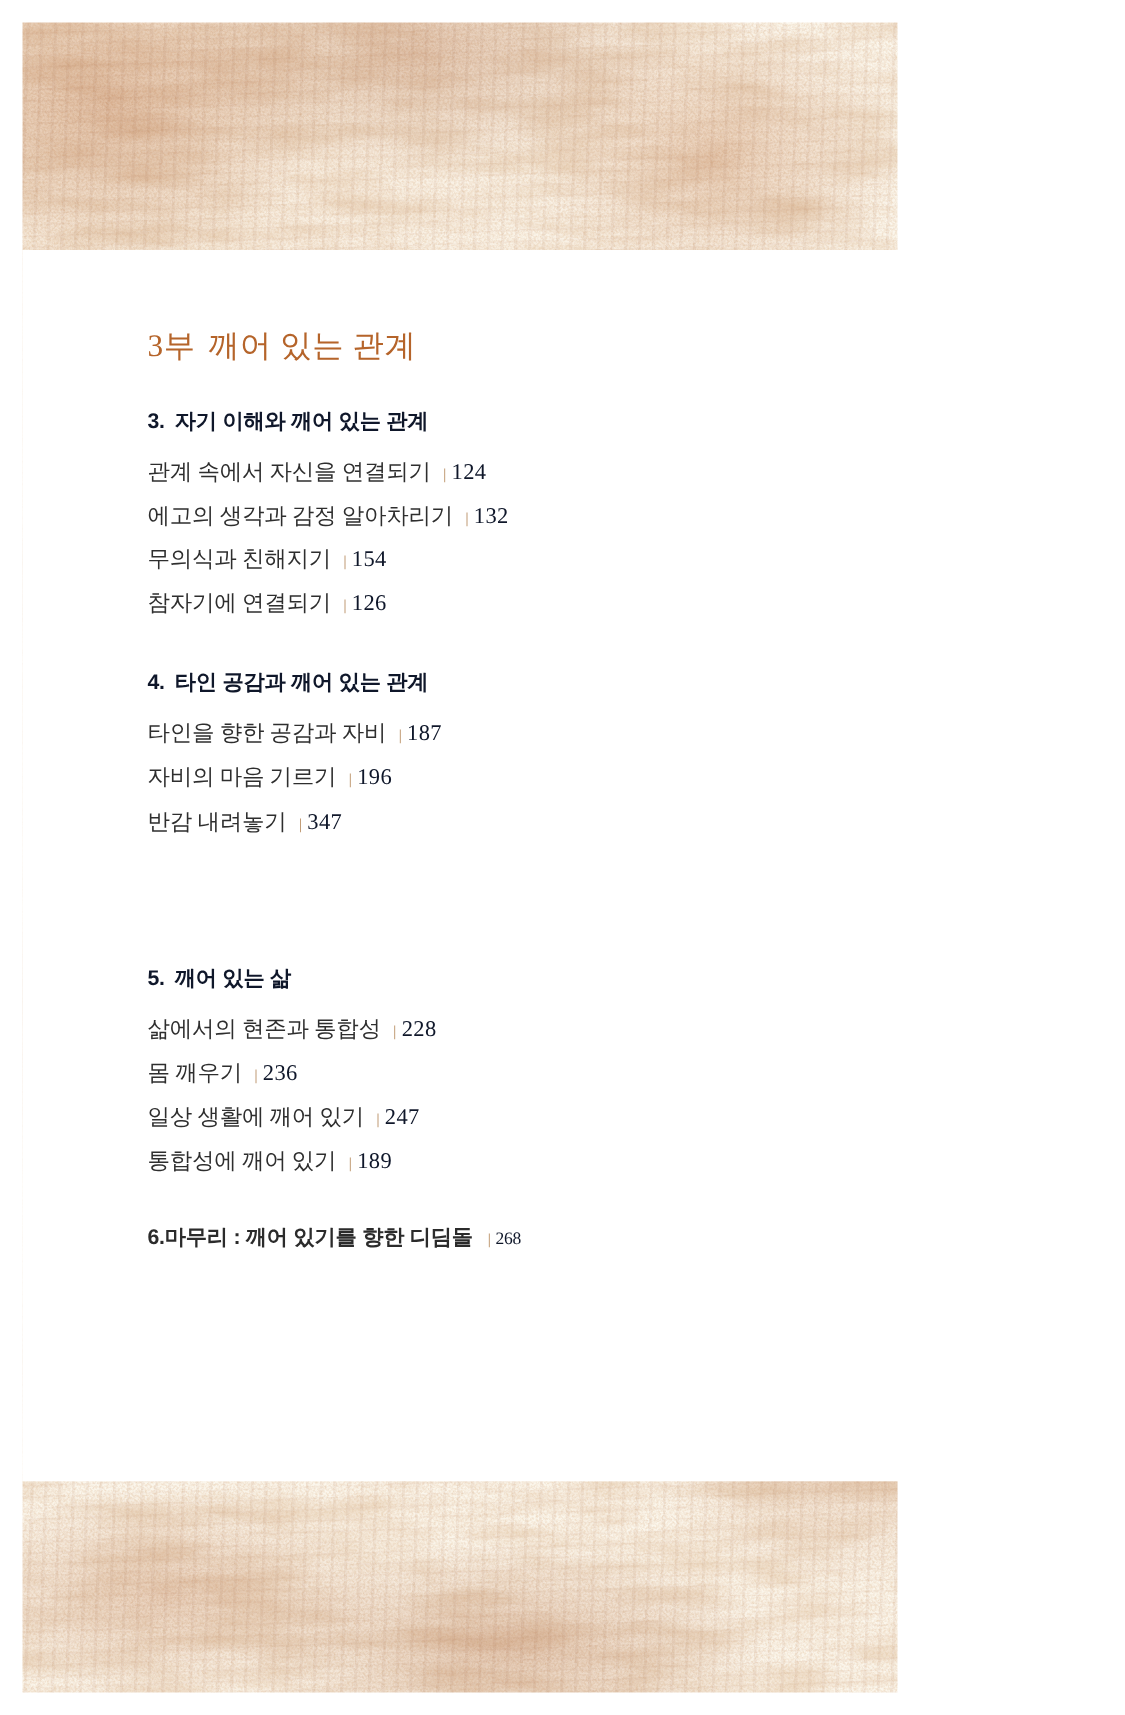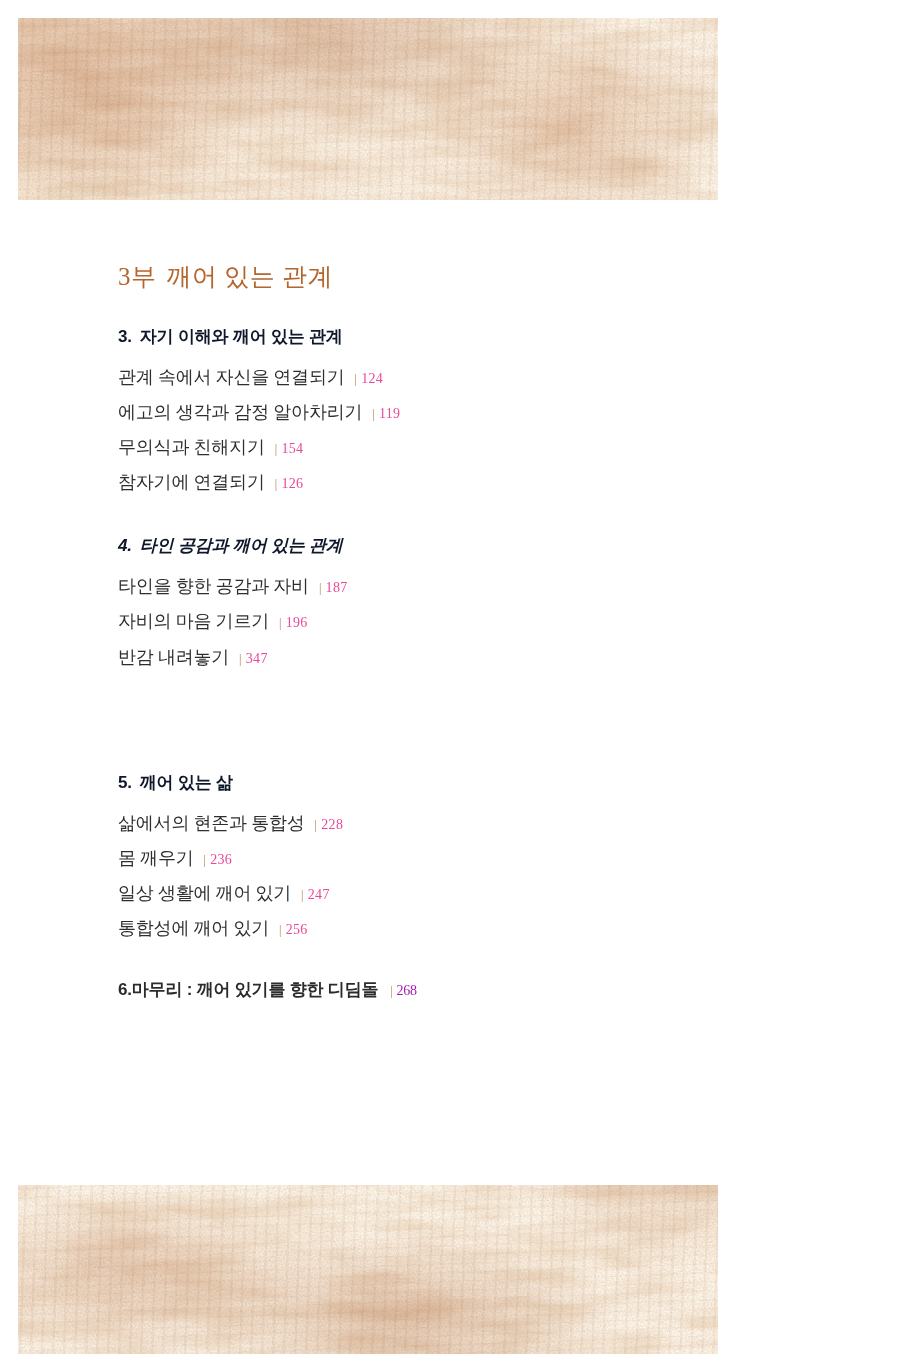--- a/index.html
+++ b/index.html
@@ -100,48 +100,48 @@
   .chapter-heading .ch-num { margin-right: 8px; }
 
   .entry {
     color: #2e2e2e;
     font-size: 18px;
     line-height: 1.95;
     white-space: nowrap;
   }
   .entry .entry-title { letter-spacing: -0.2px; }
   .entry .pg {
-    color: #ec4899;
-    font-size: 14px;
+    color: #0f172a;
+    font-size: 18px;
     font-family: "Liberation Serif", serif;
     margin-left: 10px;
     letter-spacing: 0.3px;
   }
   .entry .pg::before {
     content: "|";
     color: #b08050;
     margin-right: 4px;
     font-size: 12px;
   }
 
   .group { margin-bottom: 0; }
-  .group + .chapter-heading { margin-top: 34px; font-style: italic; }
+  .group + .chapter-heading { margin-top: 34px; }
 
   .section-gap { height: 96px; }
 
   .final-line {
     color: #2b2b2b;
     font-size: 17px;
     font-weight: bold;
     font-family: "Liberation Sans", sans-serif;
     margin-top: 32px;
     letter-spacing: -0.2px;
   }
   .final-line .pg {
-    color: #a21caf;
+    color: #0f172a;
     font-size: 14px;
     font-weight: normal;
     font-family: "Liberation Serif", serif;
     margin-left: 12px;
   }
   .final-line .pg::before {
     content: "|";
     color: #b08050;
     margin-right: 4px;
     font-size: 12px;
@@ -191,21 +191,21 @@
 
       <h3 class="chapter-heading">
         <span class="ch-num">3.</span><span>자기 이해와 깨어 있는 관계</span>
       </h3>
 
       <div class="group">
         <div class="entry">
           <span class="entry-title">관계 속에서 자신을 연결되기</span><span class="pg">124</span>
         </div>
         <div class="entry">
-          <span class="entry-title">에고의 생각과 감정 알아차리기</span><span class="pg">119</span>
+          <span class="entry-title">에고의 생각과 감정 알아차리기</span><span class="pg">132</span>
         </div>
         <div class="entry">
           <span class="entry-title">무의식과 친해지기</span><span class="pg">154</span>
         </div>
         <div class="entry">
           <span class="entry-title">참자기에 연결되기</span><span class="pg">126</span>
         </div>
       </div>
 
       <h3 class="chapter-heading">
@@ -235,21 +235,21 @@
         <div class="entry">
           <span class="entry-title">삶에서의 현존과 통합성</span><span class="pg">228</span>
         </div>
         <div class="entry">
           <span class="entry-title">몸 깨우기</span><span class="pg">236</span>
         </div>
         <div class="entry">
           <span class="entry-title">일상 생활에 깨어 있기</span><span class="pg">247</span>
         </div>
         <div class="entry">
-          <span class="entry-title">통합성에 깨어 있기</span><span class="pg">256</span>
+          <span class="entry-title">통합성에 깨어 있기</span><span class="pg">189</span>
         </div>
       </div>
 
       <div class="final-line">
         <span class="ch-num">6.</span><span>마무리 : 깨어 있기를 향한 디딤돌</span><span class="pg">268</span>
       </div>
 
     </div>
   </div>
 

